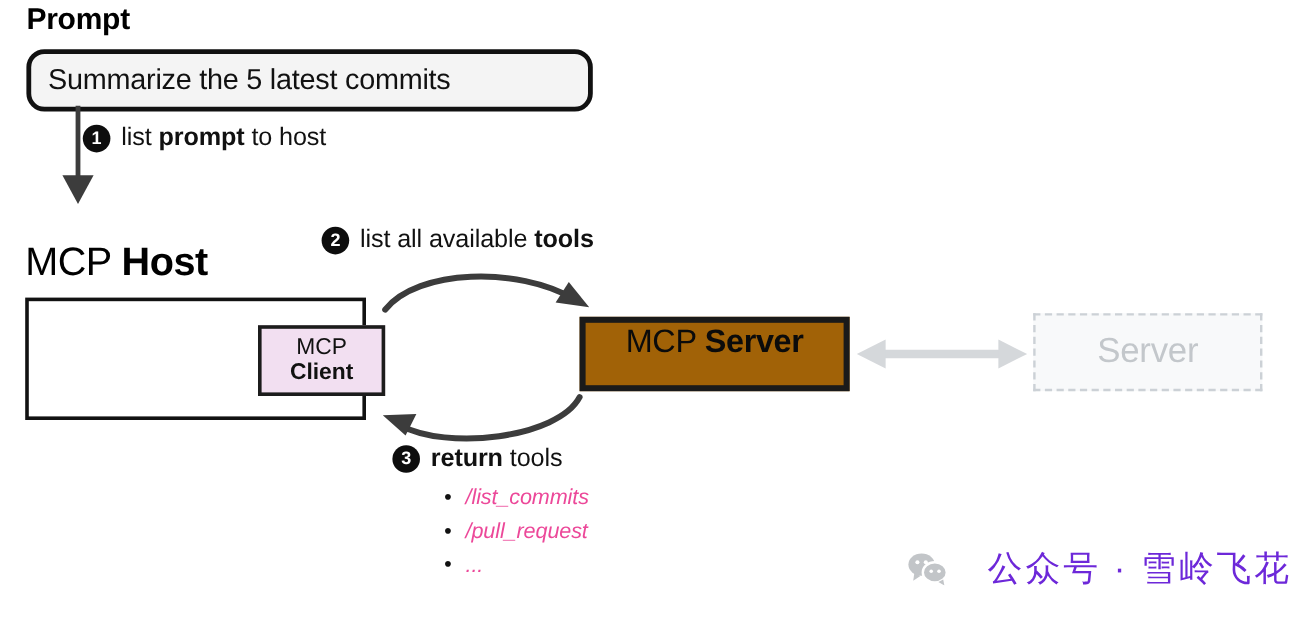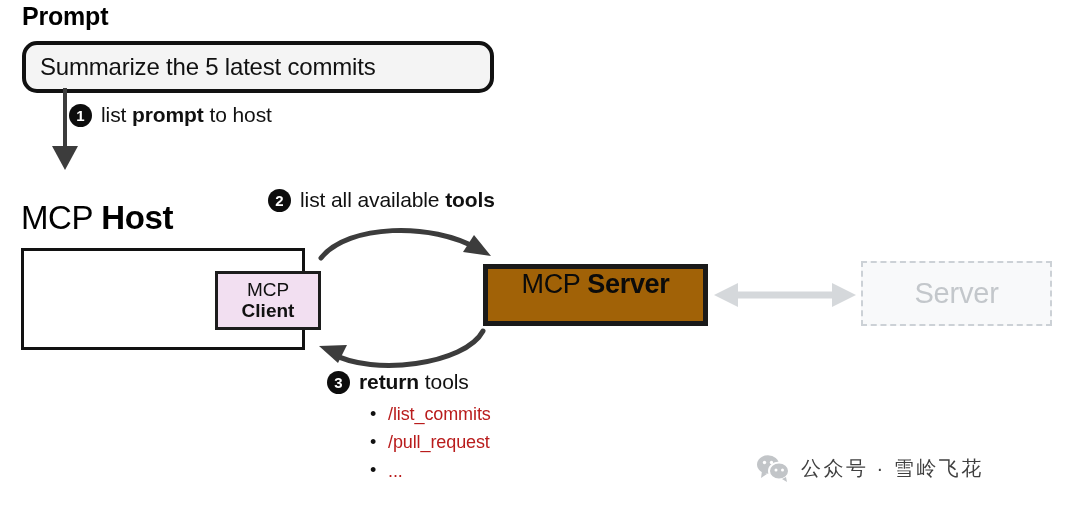--- a/index.html
+++ b/index.html
@@ -168,50 +168,52 @@
   
   #tools-list {
     left: 368px;
     top: 400px;
     margin: 0;
     padding: 0;
     list-style: none;
   }
   #tools-list li {
     font-size: 18px;
-    color: #b91c1c;
+    color: #ec4899;
     line-height: 1.58;
     letter-spacing: -0.1px;
     position: relative;
     padding-left: 20px;
     white-space: nowrap;
+    font-style: italic;
   }
   #tools-list li::before {
     content: "\2022";
     position: absolute;
     left: 2px;
     top: -0.5px;
     font-size: 18px;
     color: #111111;
   }
 
   
   #watermark {
     left: 756px;
     top: 454px;
     display: flex;
     align-items: center;
     gap: 11px;
     opacity: 1;
   }
   #watermark-text {
-    font-size: 20px;
-    color: #404040;
+    font-size: 29px;
+    color: #6d28d9;
     letter-spacing: 2.5px;
     white-space: nowrap;
+    margin-left: 22px;
   }
 </style>
 </head>
 <body>
 
 <div class="abs" id="prompt-title">Prompt</div>
 
 <div class="abs" id="prompt-box">
   <span id="prompt-text">Summarize the 5 latest commits</span>
 </div>

